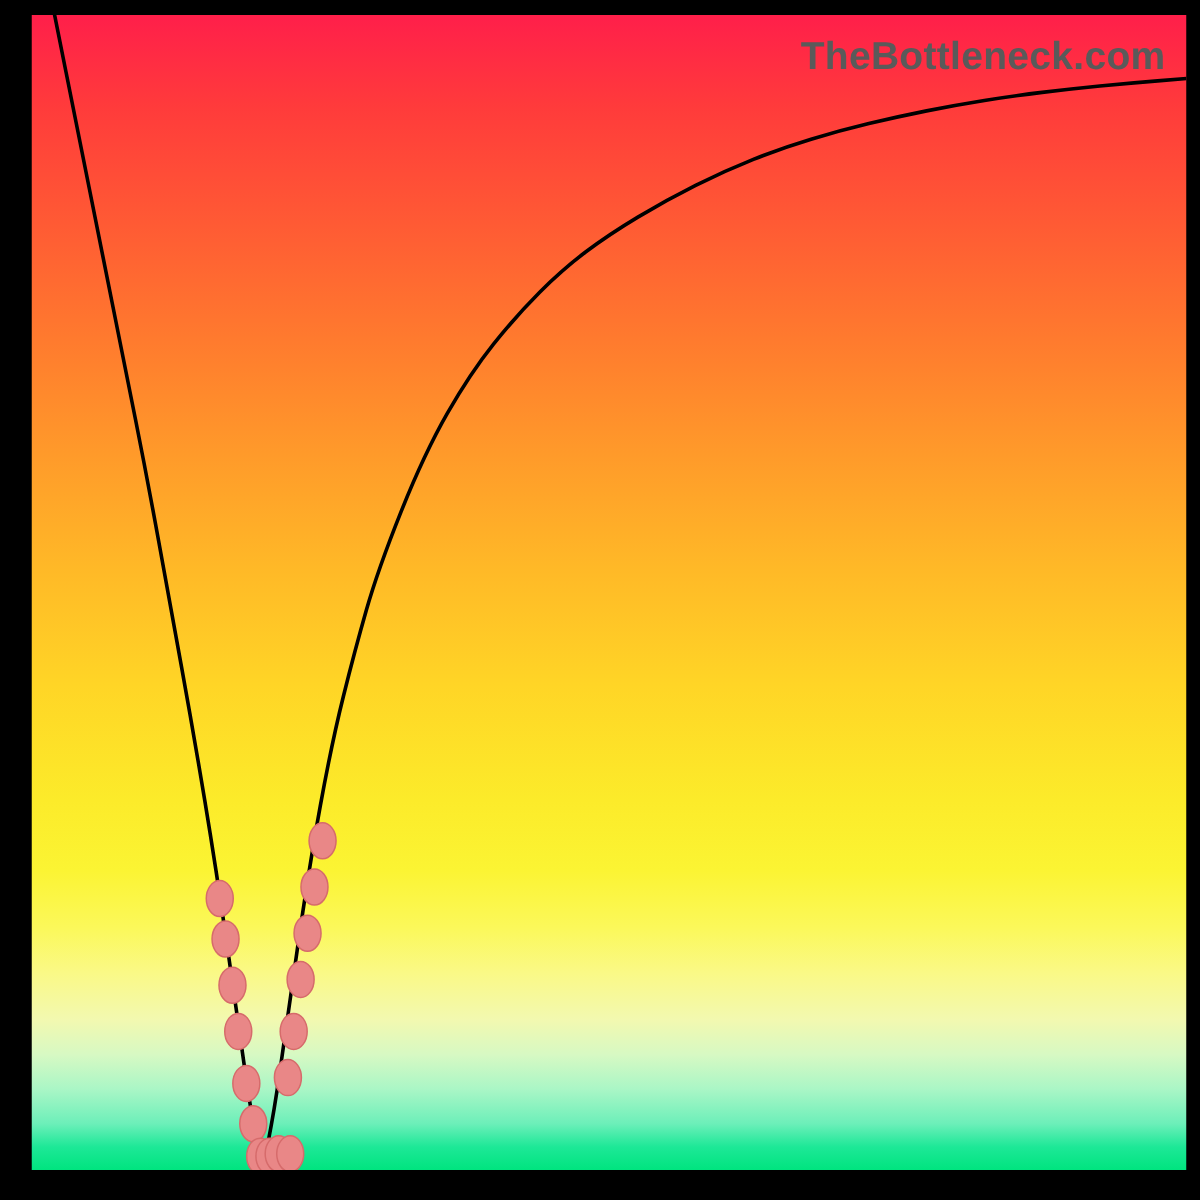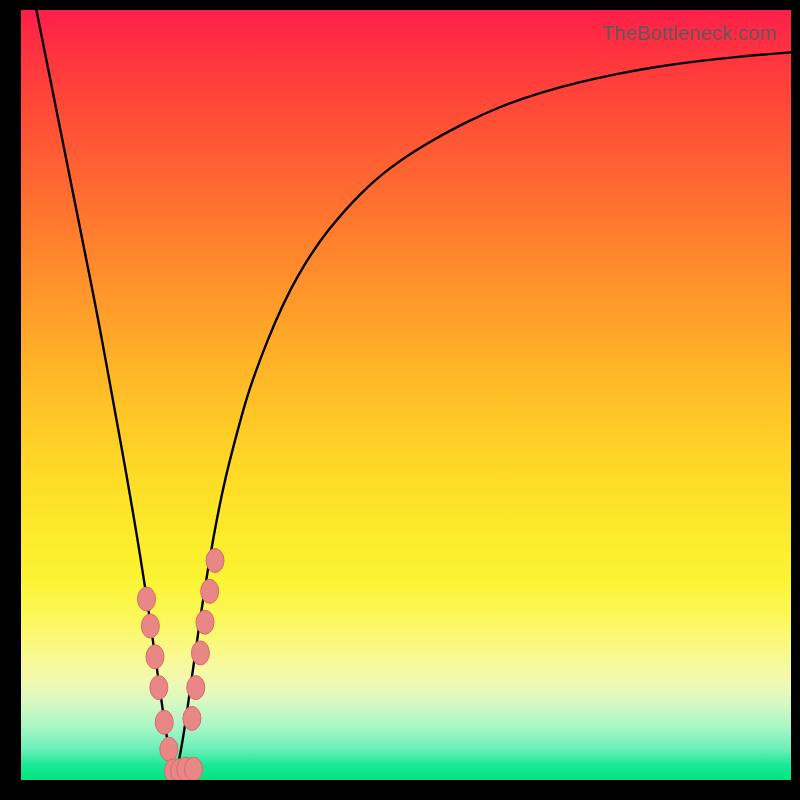--- a/index.html
+++ b/index.html
@@ -46,22 +46,22 @@
       #6cefb9 96%,
       #1de897 98%,
       #00e47f 100%
     );
   }
   .watermark {
     position: absolute;
     top: 12px;
     right: 14px;
     color: #5a5a5a;
-    font-size: 20px;
-    font-weight: 400;
+    font-size: 26px;
+    font-weight: 700;
     letter-spacing: 0.2px;
     user-select: none;
   }
   svg.curve {
     position: absolute;
     inset: 0;
     width: 100%;
     height: 100%;
   }
 </style>

